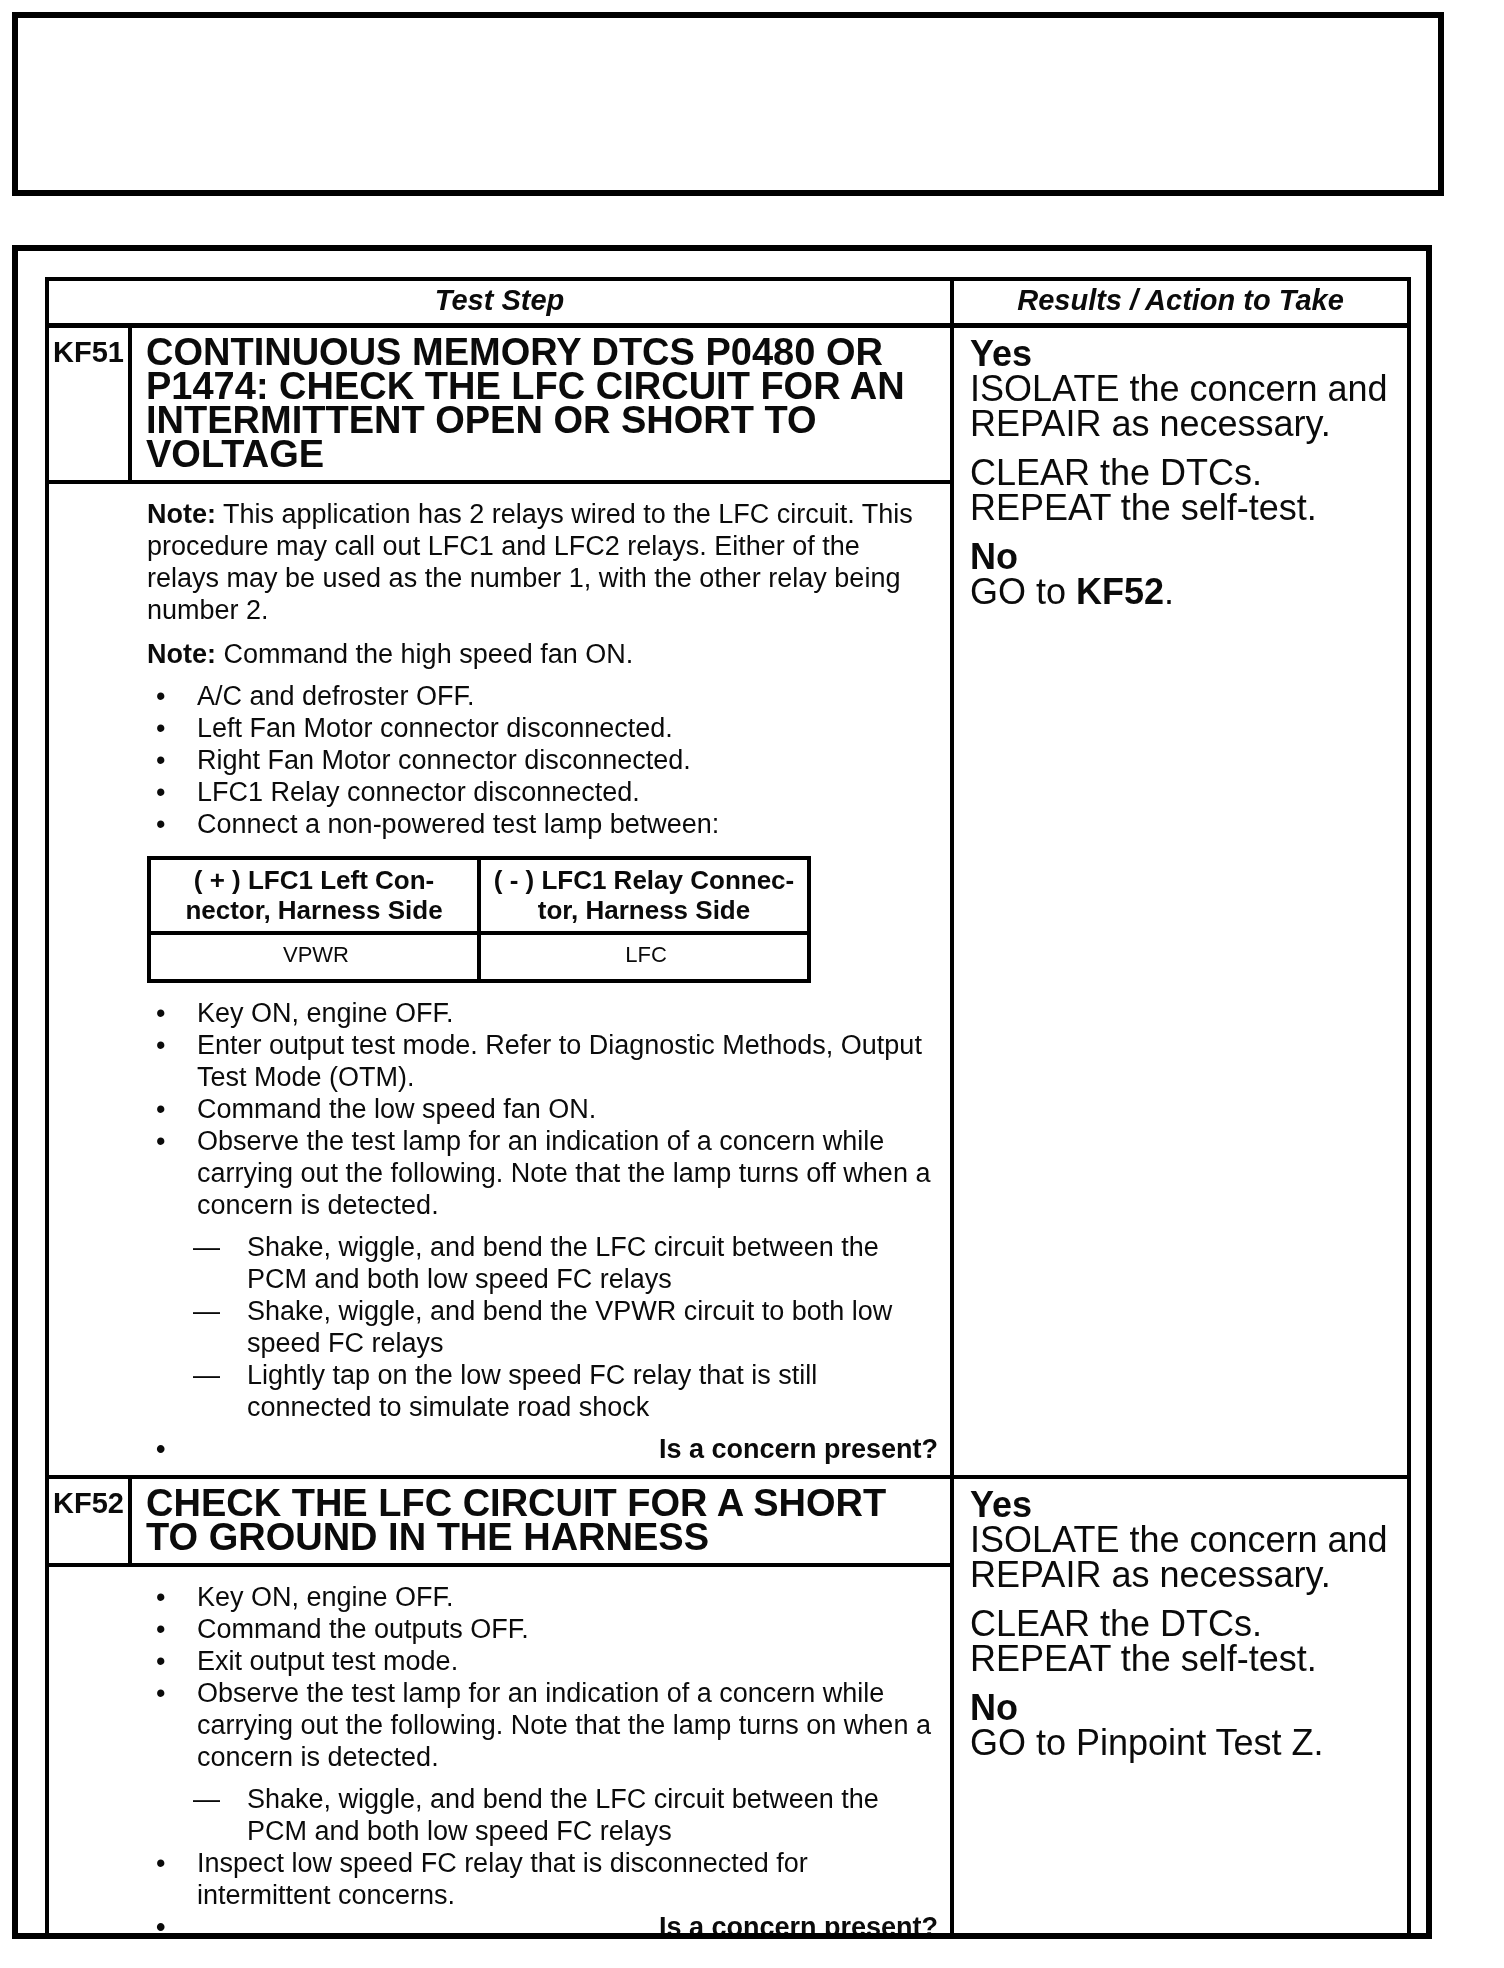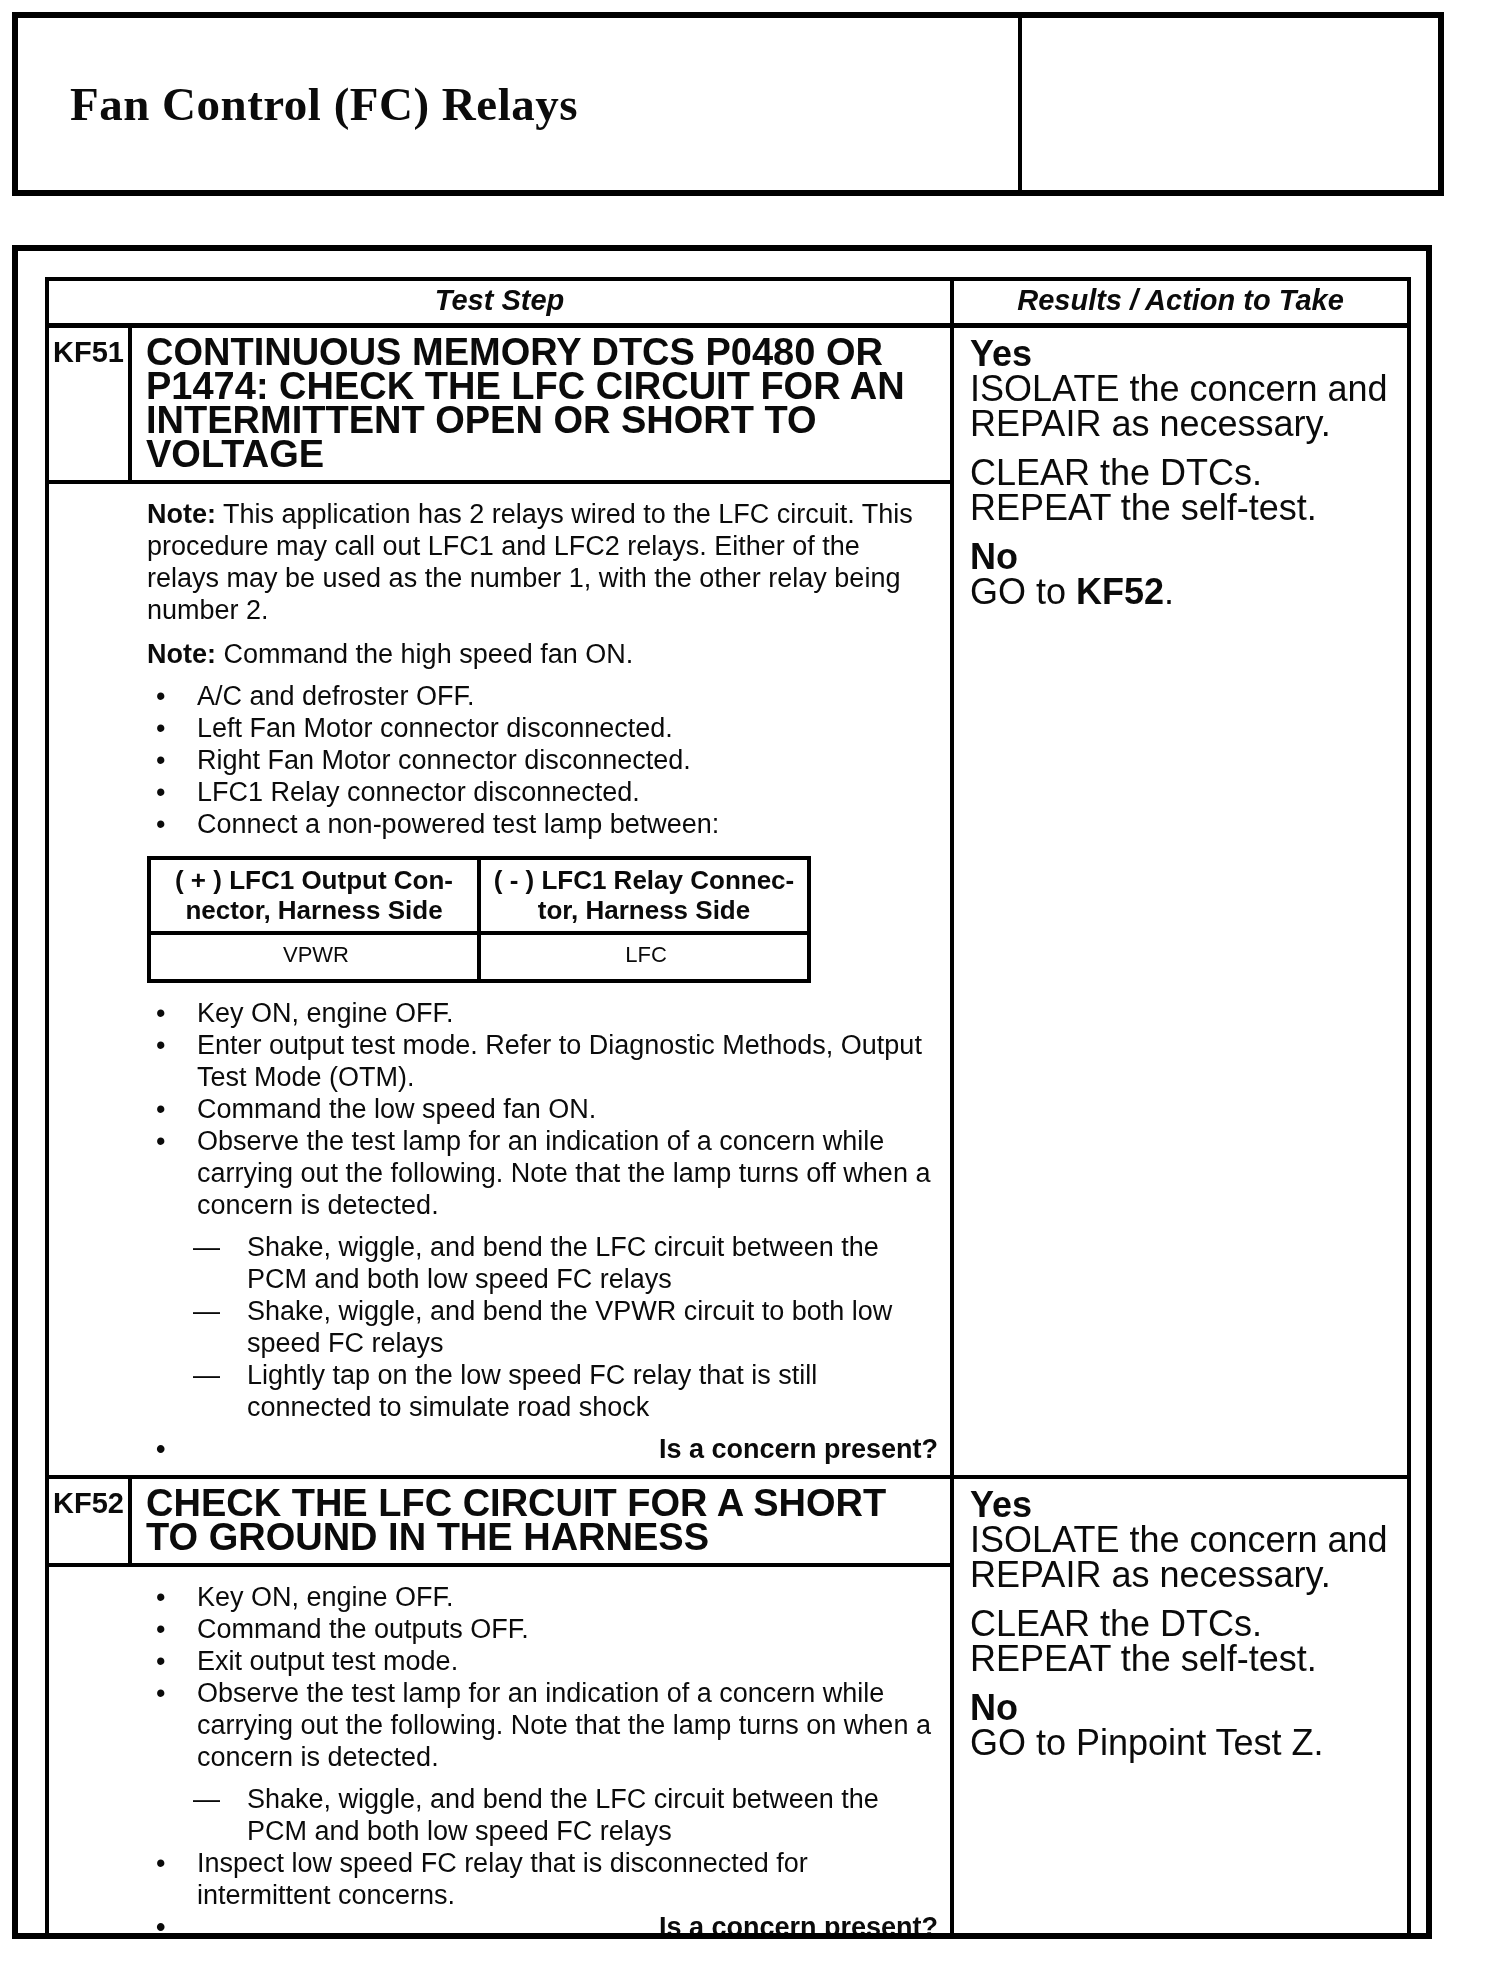--- a/index.html
+++ b/index.html
@@ -184,23 +184,20 @@
   .res-group:first-child { margin-top: 0; }
   .res-label { font-weight: bold; display: block; }
   .res-bold { font-weight: bold; }
 </style>
 </head>
 <body>
 
 <div class="page">
 
   <div class="header-box">
-    <div class="header-left">
-      <span class="header-title">Fan Control (FC) Relays</span>
-    </div>
   </div>
 
   <div class="main-box">
     <table class="proc">
       <colgroup>
           <col class="c-id">
           <col class="c-title">
           <col class="c-results">
         </colgroup>
       <thead>
@@ -241,21 +238,21 @@
               <li>A/C and defroster OFF.</li>
               <li>Left Fan Motor connector disconnected.</li>
               <li>Right Fan Motor connector disconnected.</li>
               <li>LFC1 Relay connector disconnected.</li>
               <li>Connect a non-powered test lamp between:</li>
             </ul>
             <table class="lamp">
               <tbody>
                 <tr>
                   <th>
-                    <span class="lamp-line">( + ) LFC1 Output Con-</span>
+                    <span class="lamp-line">( + ) LFC1 Left Con-</span>
                     <span class="lamp-line">nector, Harness Side</span>
                   </th>
                   <th>
                     <span class="lamp-line">( - ) LFC1 Relay Connec-</span>
                     <span class="lamp-line">tor, Harness Side</span>
                   </th>
                 </tr>
                 <tr>
                   <td>VPWR</td>
                   <td>LFC</td>

